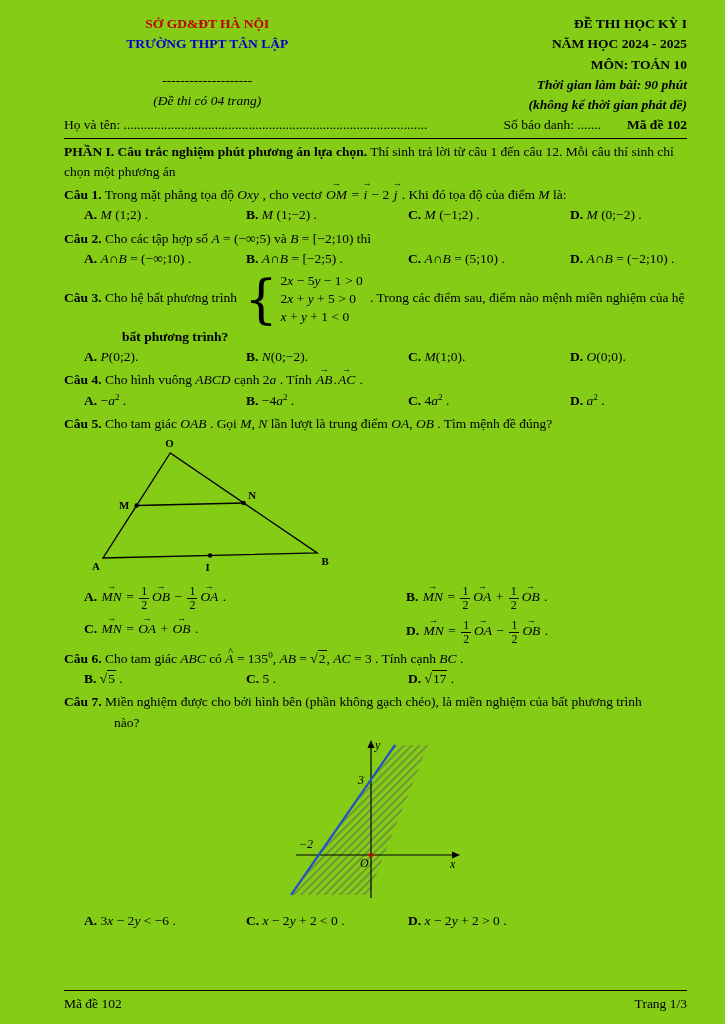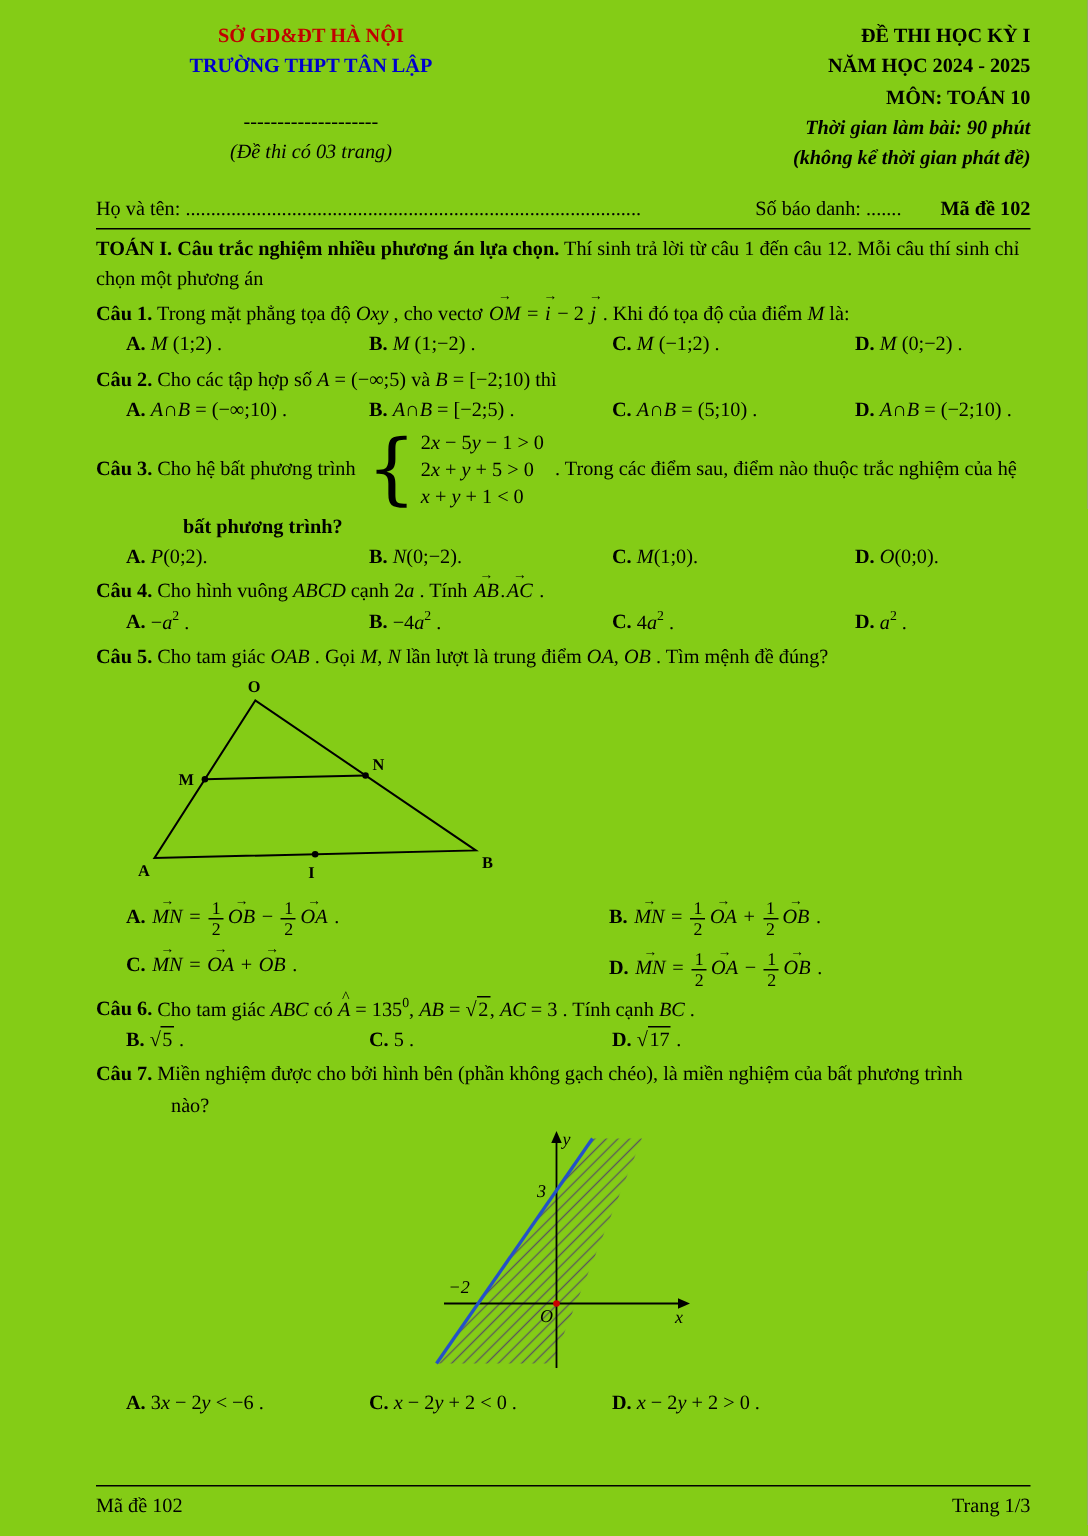--- a/index.html
+++ b/index.html
@@ -12,21 +12,21 @@
   
   .hdr { display:flex; }
   .hdr-left { width:46%; text-align:center; }
   .hdr-right { width:54%; text-align:right; }
   .hline { display:block; }
   .b { font-weight:bold; }
   .bi { font-weight:bold; font-style:italic; }
   .it { font-style:italic; }
   .dashes { margin-top:16px; }
   
-  .info { display:flex; margin-top:14px; padding-bottom:2px;
+  .info { display:flex; padding-bottom:2px;
           border-bottom:1.6px solid #000; }
   .info-name { flex:1; overflow:hidden; white-space:nowrap; }
   .info-sbd { margin:0 26px 0 8px; }
   .info-code { font-weight:bold; }
   
   .part { margin-top:3px; }
   
   .q { margin-top:3px; }
   .stem { }
   .qlab { font-weight:bold; }
@@ -66,38 +66,38 @@
 </head>
 <body>
 
 <div class="page">
 
   <div class="hdr">
     <div class="hdr-left">
       <span class="hline b" style="color: rgb(192, 0, 0);">SỞ GD&amp;ĐT HÀ NỘI</span>
       <span class="hline b" style="color: rgb(0, 0, 204);">TRƯỜNG THPT TÂN LẬP</span>
       <span class="hline dashes">--------------------</span>
-      <span class="hline it">(Đề thi có 03 trang)</span>
+      <span class="hline it">(Đề thi có 04 trang)</span>
     </div>
     <div class="hdr-right">
       <span class="hline b">ĐỀ THI HỌC KỲ I</span>
       <span class="hline b">NĂM HỌC 2024 - 2025</span>
       <span class="hline b">MÔN: TOÁN 10</span>
       <span class="hline bi">Thời gian làm bài: 90 phút</span>
       <span class="hline bi">(không kể thời gian phát đề)</span>
     </div>
   </div>
 
   <div class="info">
     <span class="info-name">Họ và tên: ..........................................................................................</span>
     <span class="info-sbd">Số báo danh: .......</span>
     <span class="info-code">Mã đề 102</span>
   </div>
 
-  <p class="part"><b>TOÁN I. Câu trắc nghiệm nhiều phương án lựa chọn.</b><span> Thí sinh trả lời từ câu 1 đến câu 12. Mỗi câu thí sinh chỉ chọn một phương án</span></p>
+  <p class="part"><b>PHẦN I. Câu trắc nghiệm phút phương án lựa chọn.</b><span> Thí sinh trả lời từ câu 1 đến câu 12. Mỗi câu thí sinh chỉ chọn một phương án</span></p>
 
   <section class="q">
     <p class="stem"><b class="qlab">Câu 1.</b><span> Trong mặt phẳng tọa độ <i>Oxy</i> , cho vectơ <span class="vec">OM</span> = <span class="vec">i</span> − 2 <span class="vec">j</span> . Khi đó tọa độ của điểm <i>M</i>  là:</span></p>
     <div class="opts opts4">
       <div class="opt"><b>A.</b> <span><i>M</i> (1;2) .</span></div>
       <div class="opt"><b>B.</b> <span><i>M</i> (1;−2) .</span></div>
       <div class="opt"><b>C.</b> <span><i>M</i> (−1;2) .</span></div>
       <div class="opt"><b>D.</b> <span><i>M</i> (0;−2) .</span></div>
     </div>
   </section>
@@ -116,21 +116,21 @@
     <p class="stem"><b class="qlab">Câu 3.</b>
       <span>Cho hệ bất phương trình</span>
       <span class="sys">
           <span class="brace">{</span>
           <span class="lines">
             <span>2<i>x</i> − 5<i>y</i> − 1 &gt; 0</span>
             <span>2<i>x</i> + <i>y</i> + 5 &gt; 0</span>
             <span><i>x</i> + <i>y</i> + 1 &lt; 0</span>
           </span>
         </span>
-      <span>. Trong các điểm sau, điểm nào thuộc trắc nghiệm của hệ</span></p>
+      <span>. Trong các điểm sau, điểm nào mệnh miền nghiệm của hệ</span></p>
     <p class="stem-cont58">bất phương trình?</p>
     <div class="opts opts4">
       <div class="opt"><b>A.</b> <span><i>P</i>(0;2).</span></div>
       <div class="opt"><b>B.</b> <span><i>N</i>(0;−2).</span></div>
       <div class="opt"><b>C.</b> <span><i>M</i>(1;0).</span></div>
       <div class="opt"><b>D.</b> <span><i>O</i>(0;0).</span></div>
     </div>
   </section>
 
   <section class="q">

